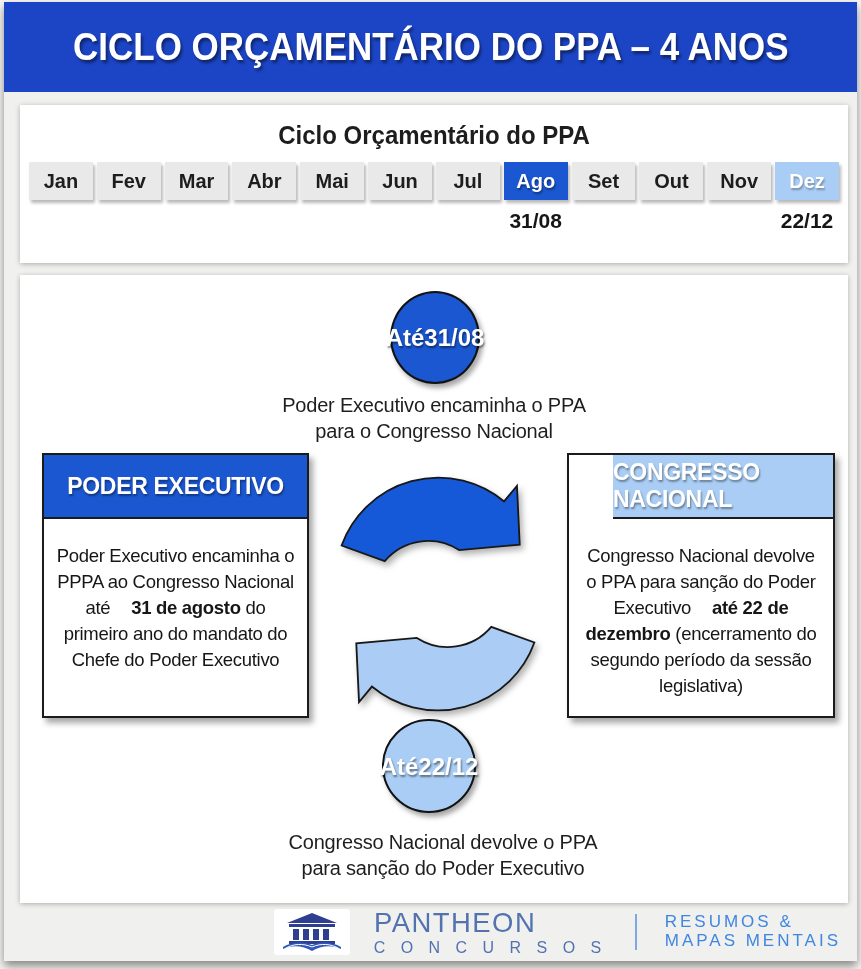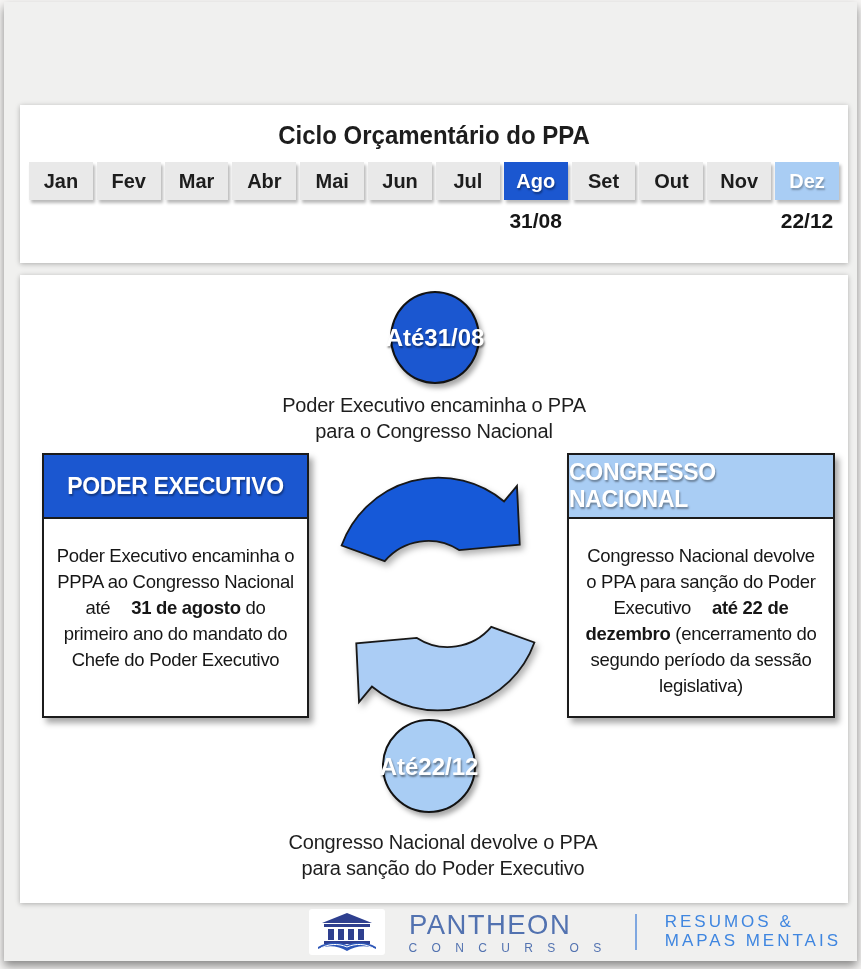--- a/index.html
+++ b/index.html
@@ -92,21 +92,21 @@
   }
   .box-left { left:22px; }
   .box-right { left:547px; width:268px; }
   .box-header {
     height:64px; border-bottom:2px solid #1b1b1b;
     display:flex; align-items:center; justify-content:center;
     color:#fff; font-size:23px; font-weight:bold; letter-spacing:-0.3px;
     text-shadow:1px 2px 2px rgba(0,0,0,0.38);
   }
   .box-left  .box-header { background:var(--primary_blue); }
-  .box-right .box-header { background:var(--light_blue); }
+  .box-right .box-header { background:var(--light_blue);margin-left:44px; }
   .box-body {
     padding:24px 12px 0; text-align:center;
     font-size:18.5px; line-height:26px; color:#161616; letter-spacing:-0.3px;
   }
   .box-body b { font-weight:bold;margin-left:16px; }
 
   .cycle-arrow { position:absolute; left:317px; width:202px; height:124px;
     filter:drop-shadow(3px 4px 3px rgba(0,0,0,0.30)); }
   .arrow-forward { top:186px; }
   .arrow-return  { top:328px; }
@@ -121,33 +121,36 @@
   .logo-icon-box {
     width:76px; height:46px; background:#fff; border-radius:3px;
     display:flex; align-items:center; justify-content:center;
   }
   .brand-stack { display:flex; flex-direction:column; line-height:1; }
   .brand-name {
     font-size:28px; color:var(--logo_steel); letter-spacing:1.5px; font-weight:400;
     transform:scaleX(0.98); transform-origin:left;
   }
   .brand-sub {
-    font-size:12px; color:var(--logo_steel); letter-spacing:5.5px; margin-top:3px;
+    font-size:16px; color:var(--logo_steel); letter-spacing:5.5px; margin-top:3px;
   }
   .logo-divider { width:2px; height:36px; background:#7fa7e0; margin:0 4px; }
   .tagline-stack { display:flex; flex-direction:column; line-height:1.1; }
   .tagline-line {
     font-size:17px; color:var(--logo_bright); letter-spacing:3px; font-weight:400;
   }
 </style>
 </head>
 <body>
 
 <div class="page">
 
+  <header class="banner">
+    <h1>CICLO ORÇAMENTÁRIO DO PPA – 4 ANOS</h1>
+  </header>
 
   <section class="card months-card">
     <h2 class="calendar-title">Ciclo Orçamentário do PPA</h2>
     <div class="months-row">
       <div class="month">Jan</div>
       <div class="month">Fev</div>
       <div class="month">Mar</div>
       <div class="month">Abr</div>
       <div class="month">Mai</div>
       <div class="month">Jun</div>

